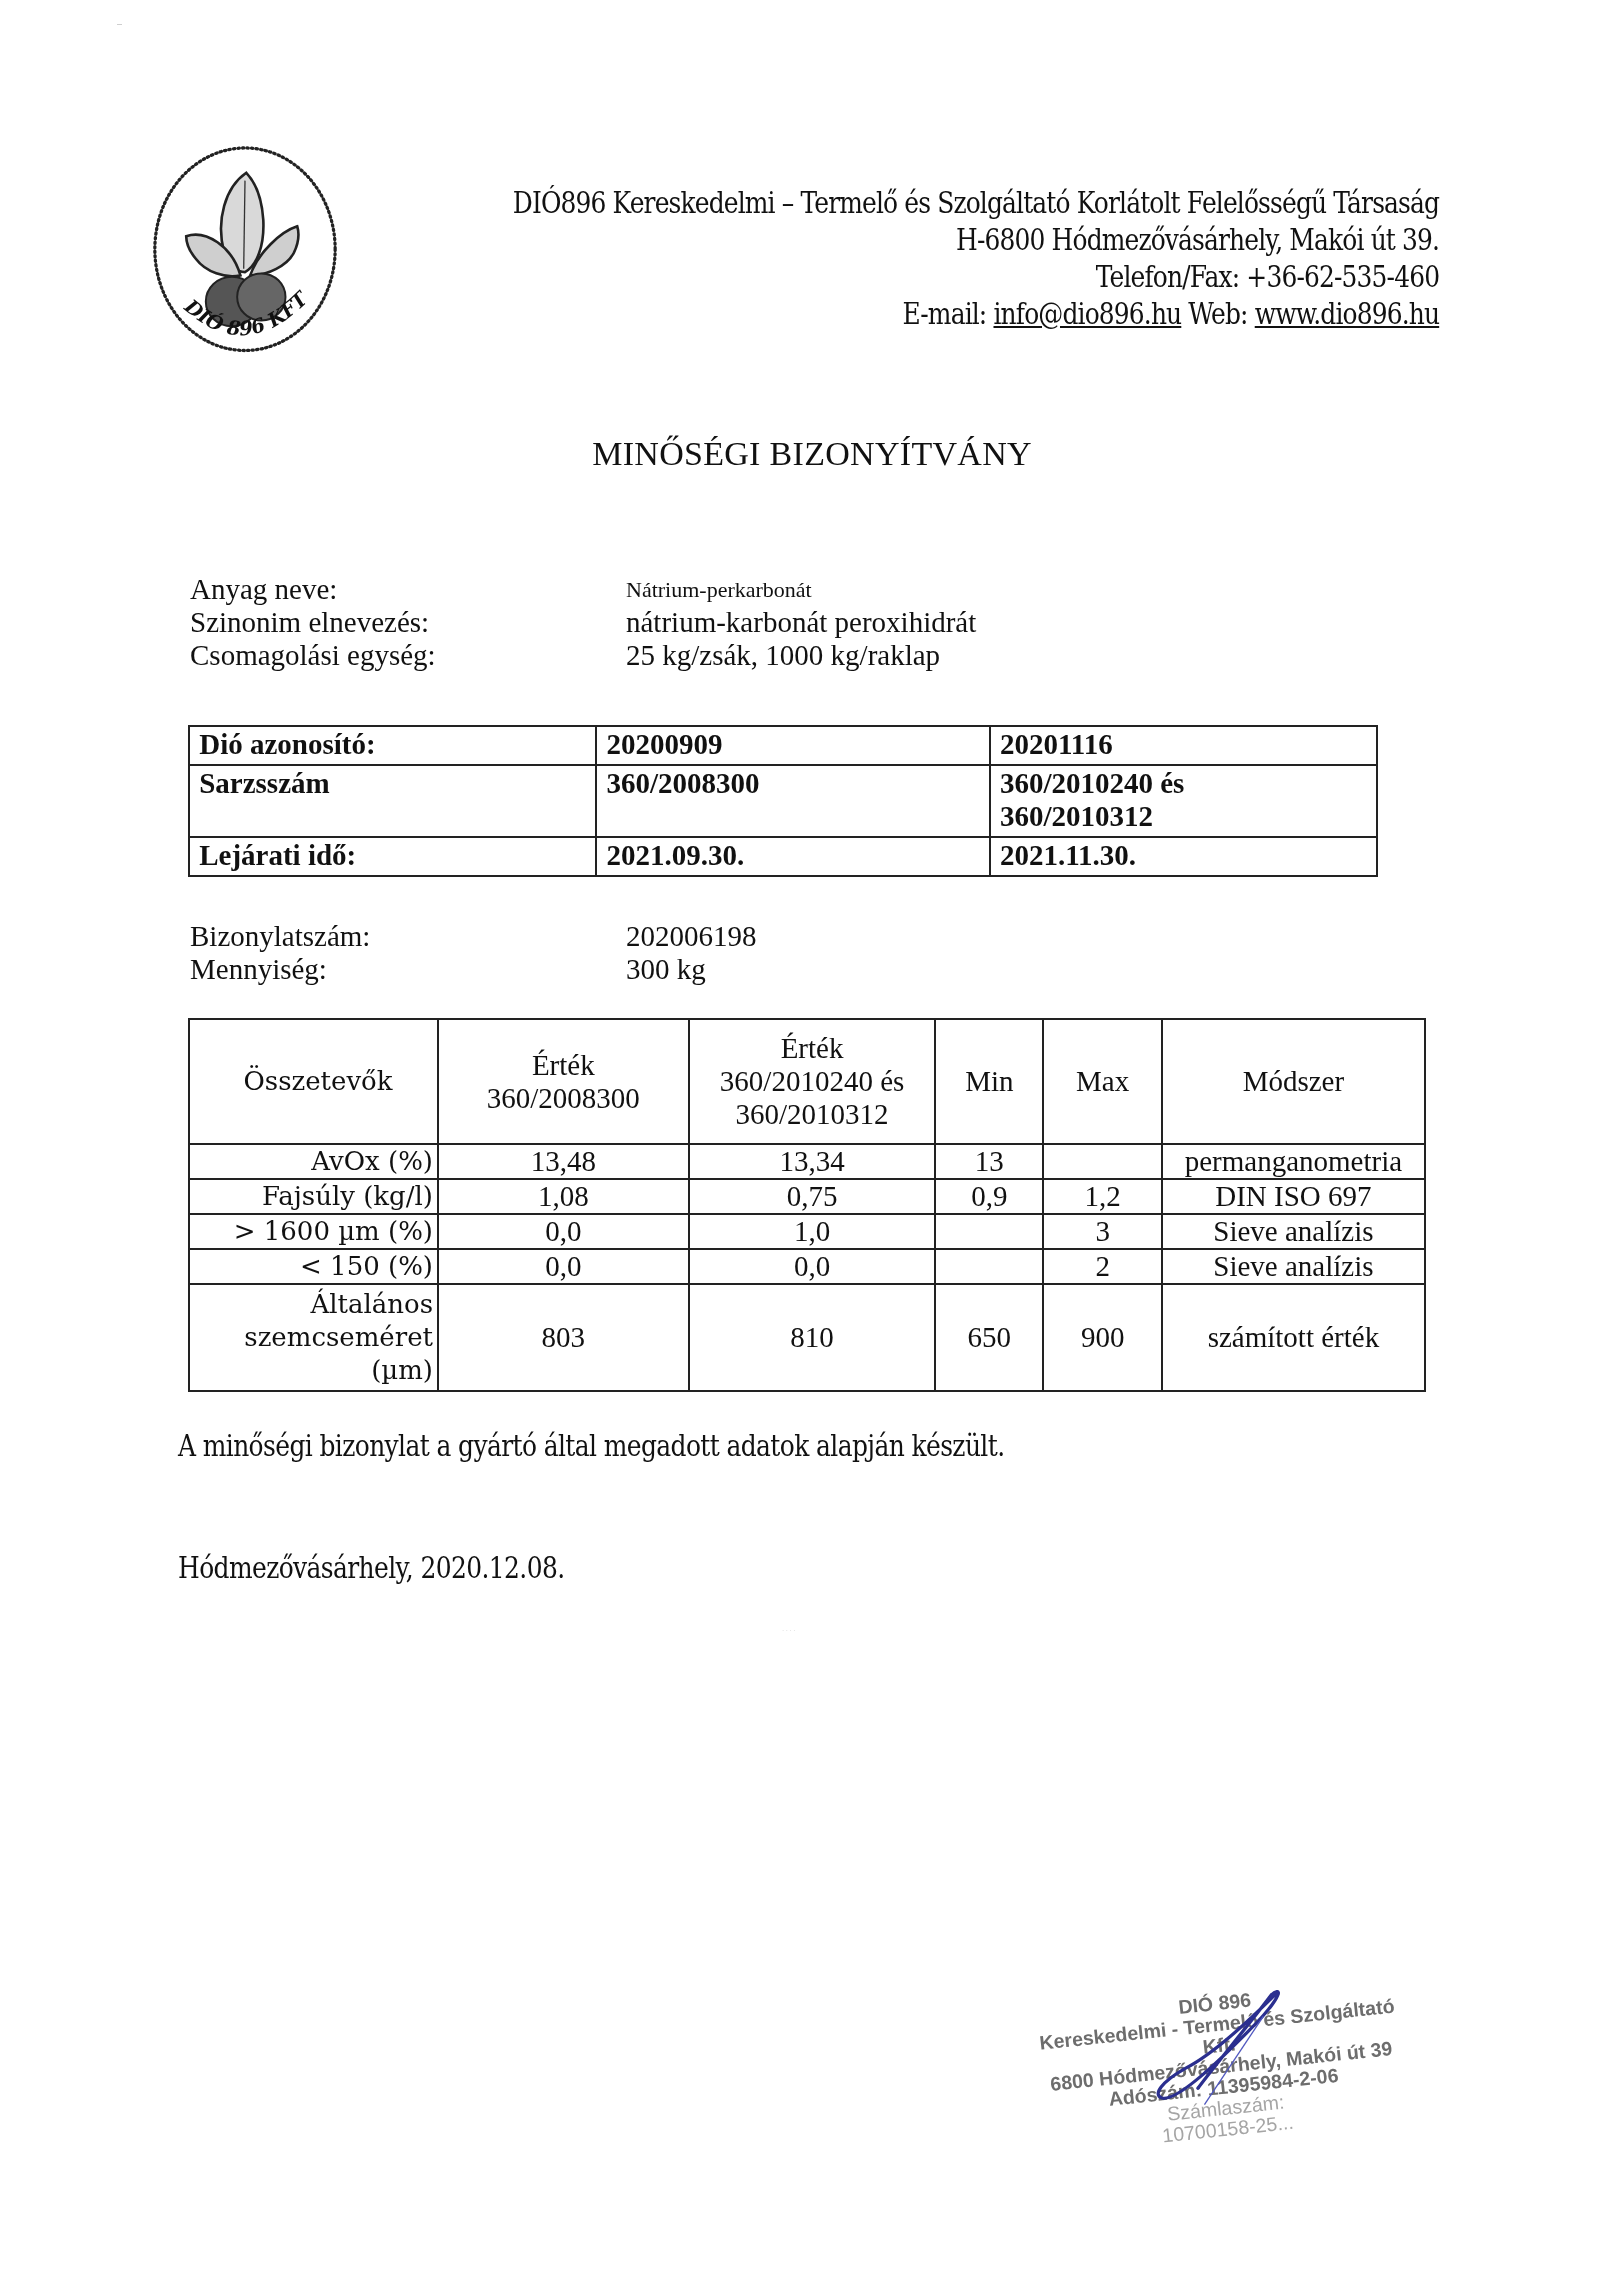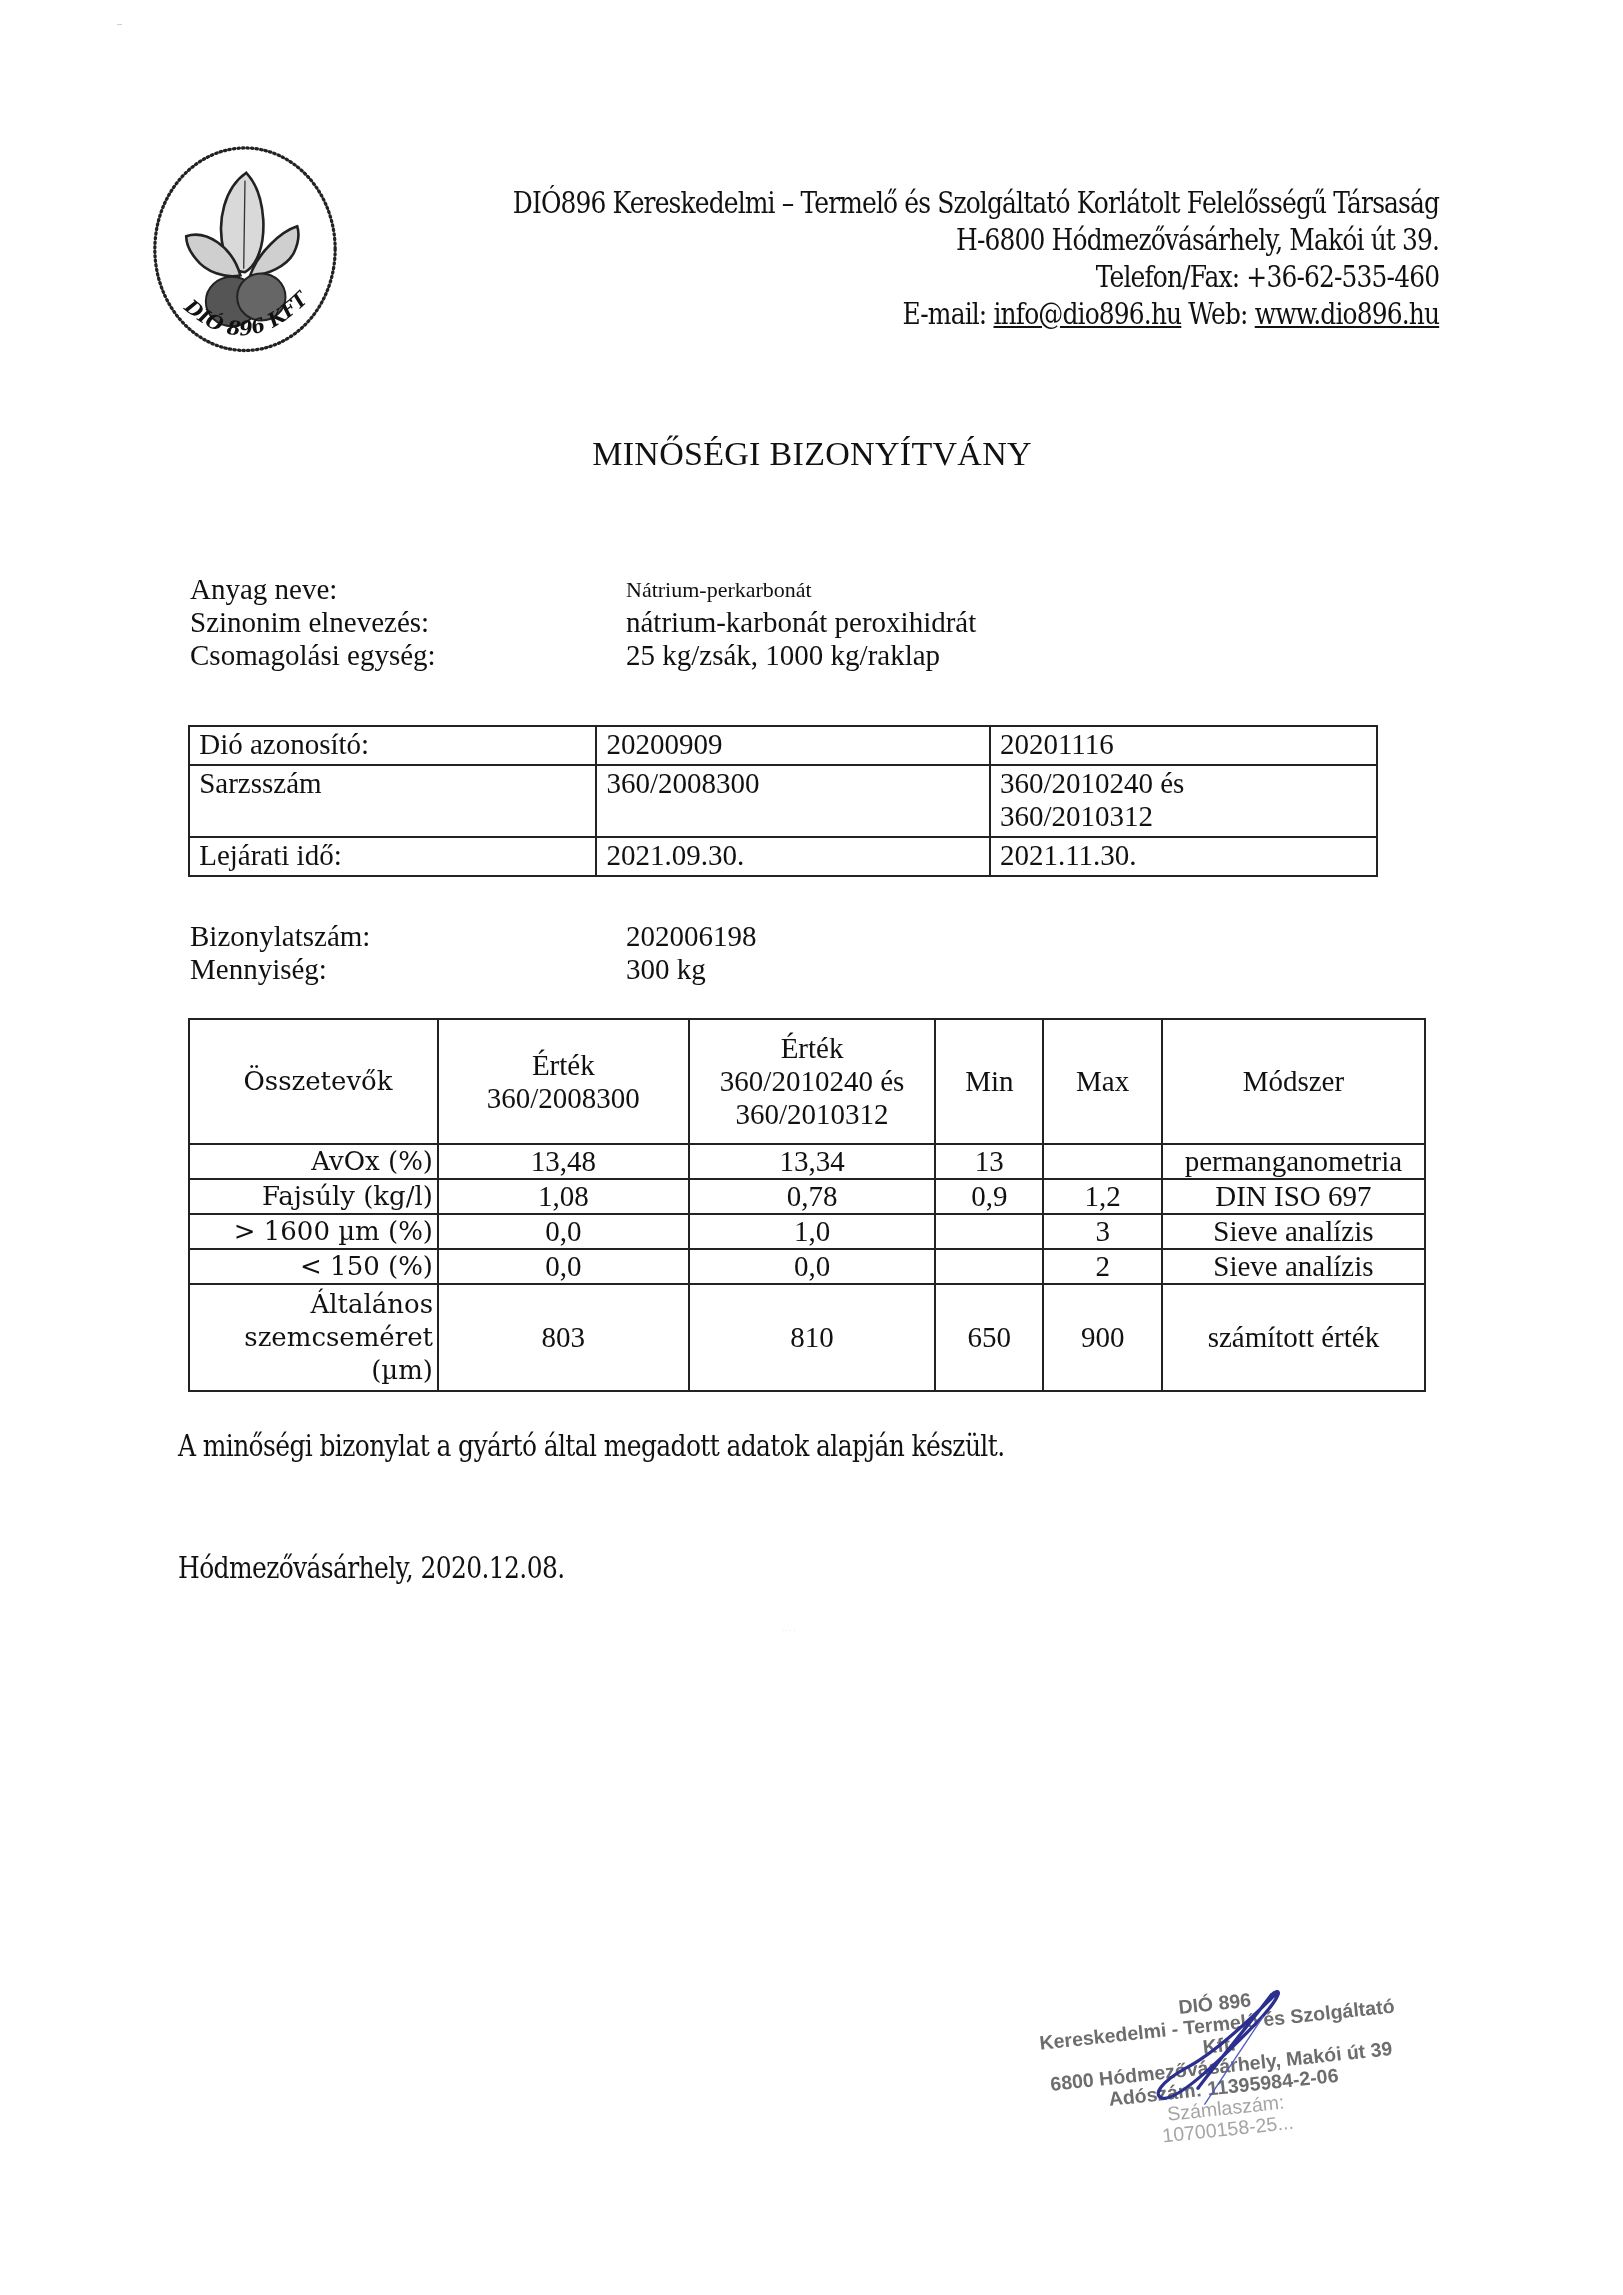--- a/index.html
+++ b/index.html
@@ -18,21 +18,21 @@
   .title { left: 0; width: 1624px; top: 435px; text-align: center; font-size: 34px; letter-spacing: 0.3px; }
 
   
   .info { left: 190px; top: 573px; font-size: 29px; line-height: 33px; }
   .info-row { display: flex; gap: 45px; }
   .info-label { width: 391px; }
   .info-value.bold { font-weight: normal; font-size: 22px; }
 
   
   .t1 { left: 188px; top: 725px; border-collapse: collapse; font-size: 29px; }
-  .t1 td { border: 2px solid #222; padding: 1.3px 9.2px 2.6px 9.2px; vertical-align: top; line-height: 33px; }
+  .t1 td { border: 2px solid #222; padding: 1.3px 9.2px 2.6px 9.2px; vertical-align: top; line-height: 33px; font-weight: bold; }
   .t1 td.c0 { width: 387px; }
   .t1 td.c1 { width: 373px; }
   .t1 td.c2 { width: 367px; }
 
   .info2 { left: 190px; top: 920px; font-size: 29px; line-height: 33px; }
 
   
   .t2 { left: 433px; top: 1018px; border-collapse: collapse; font-size: 29px; }
   .t2-wrap { left: 188px; top: 1018px; }
   .t2 td, .t2 th { border: 2px solid #222; text-align: center; vertical-align: middle; line-height: 33px; font-weight: normal; padding: 0 3.9px; }
@@ -168,21 +168,21 @@
     <td class="comp">AvOx (%)</td>
     <td>13,48</td>
     <td>13,34</td>
     <td>13</td>
     <td></td>
     <td>permanganometria</td>
   </tr>
   <tr>
     <td class="comp">Fajsúly (kg/l)</td>
     <td>1,08</td>
-    <td>0,78</td>
+    <td>0,75</td>
     <td>0,9</td>
     <td>1,2</td>
     <td>DIN ISO 697</td>
   </tr>
   <tr>
     <td class="comp">&gt; 1600 µm (%)</td>
     <td>0,0</td>
     <td>1,0</td>
     <td></td>
     <td>3</td>

